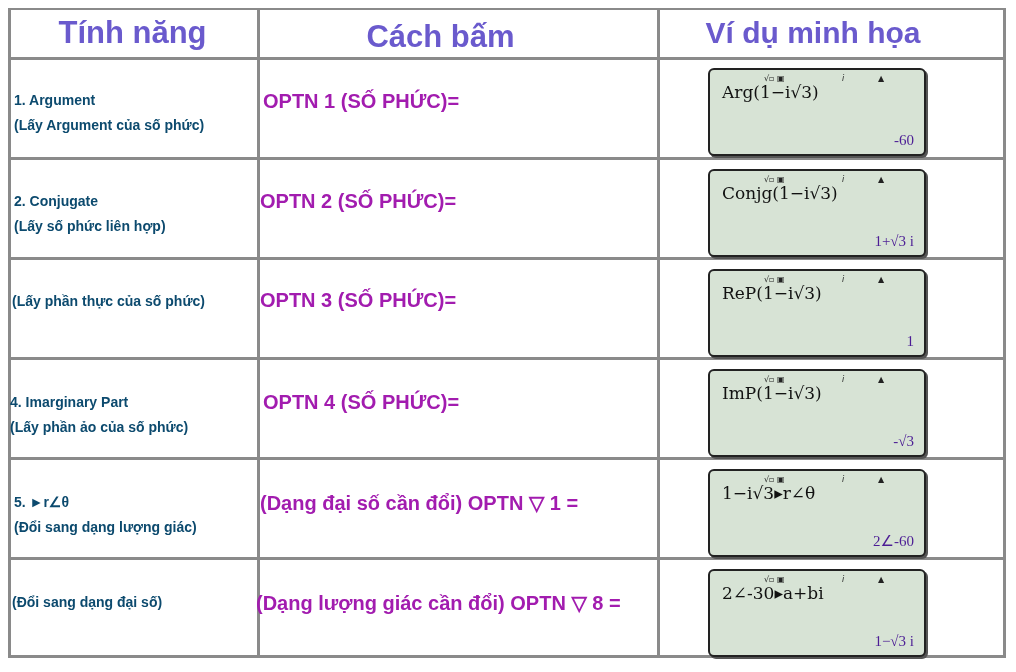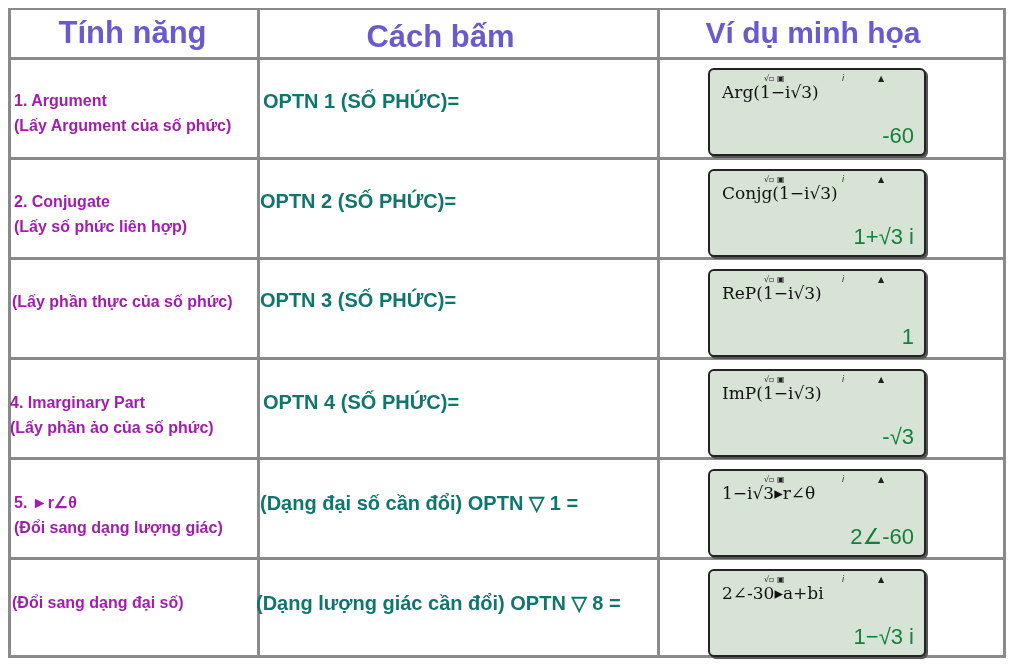--- a/index.html
+++ b/index.html
@@ -4,30 +4,30 @@
 <style>
   html, body { margin: 0; padding: 0; background: #ffffff; }
   body { width: 1016px; height: 672px; position: relative; overflow: hidden;
          font-family: "Liberation Sans", sans-serif; }
   .tbl { position: absolute; left: 8px; top: 8px; width: 998px; height: 650px;
          border: 3px solid #8a8a8a; box-sizing: border-box; border-top-width: 2px; border-left-width: 3px; }
   .vline { position: absolute; top: 8px; width: 3px; height: 650px; background: #8a8a8a; }
   .hline { position: absolute; left: 8px; width: 998px; height: 3px; background: #8a8a8a; }
   .hdr { position: absolute; top: 8px; height: 50px; display: flex; align-items: center; justify-content: center;
          color: #6a5acd; font-weight: bold; font-size: 31px; }
-  .feat { position: absolute; font-size: 16px; color: #a21caf; line-height: 25px; }
+  .feat { position: absolute; font-size: 14px; color: #0c4a6e; line-height: 25px; }
   .feat .t1 { font-weight: bold; }
   .feat .t2 { font-weight: bold; }
-  .key { position: absolute; color: #0f766e; font-weight: bold; font-size: 20px; white-space: nowrap; }
+  .key { position: absolute; color: #a21caf; font-weight: bold; font-size: 20px; white-space: nowrap; }
   .screen { position: absolute; left: 708px; width: 218px; height: 88px; background: #d7e3d5;
             border: 2px solid #222; border-radius: 6px; box-sizing: border-box; overflow: hidden;
             box-shadow: 2px 2px 0 #555; }
   .screen .ind { position: absolute; top: 4px; font-size: 8px; color: #222; font-family: "DejaVu Sans", sans-serif; }
   .screen .expr { position: absolute; left: 12px; top: 12px; font-family: "DejaVu Serif", serif; font-size: 17px; color: #111; white-space: nowrap; }
-  .screen .res { position: absolute; right: 10px; bottom: 5px; font-family: Liberation Sans, sans-serif; font-size: 22px; color: #15803d; white-space: nowrap; }
+  .screen .res { position: absolute; right: 10px; bottom: 5px; font-family: Liberation Serif, serif; font-size: 15px; color: #4c1d95; white-space: nowrap; }
 </style>
 </head>
 <body>
 
 <div class="tbl"></div>
 <div class="vline" style="left:257px"></div>
 <div class="vline" style="left:657px"></div>
 <div class="hline" style="top:57px"></div>
 <div class="hline" style="top:157px"></div>
 <div class="hline" style="top:257px"></div>

